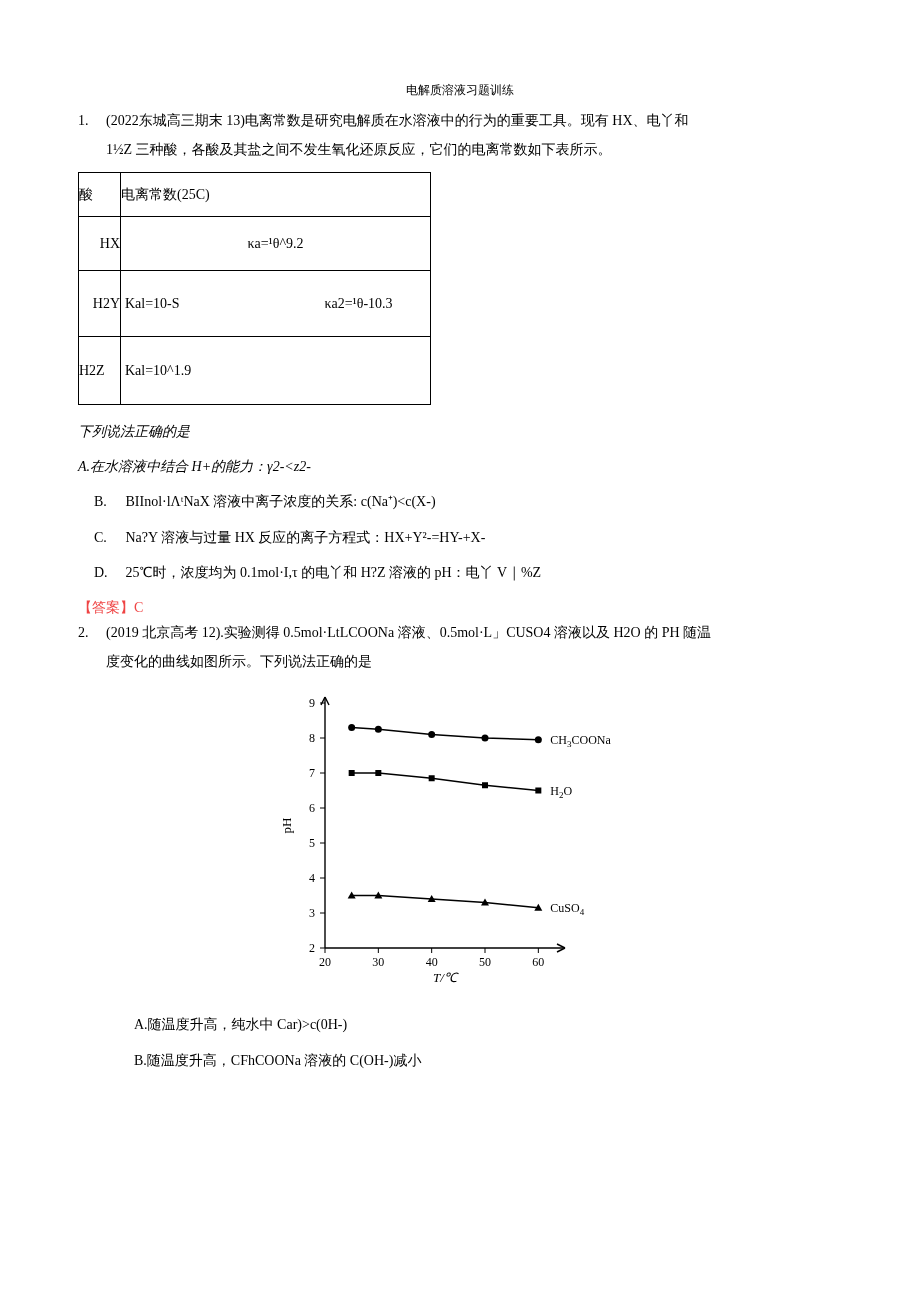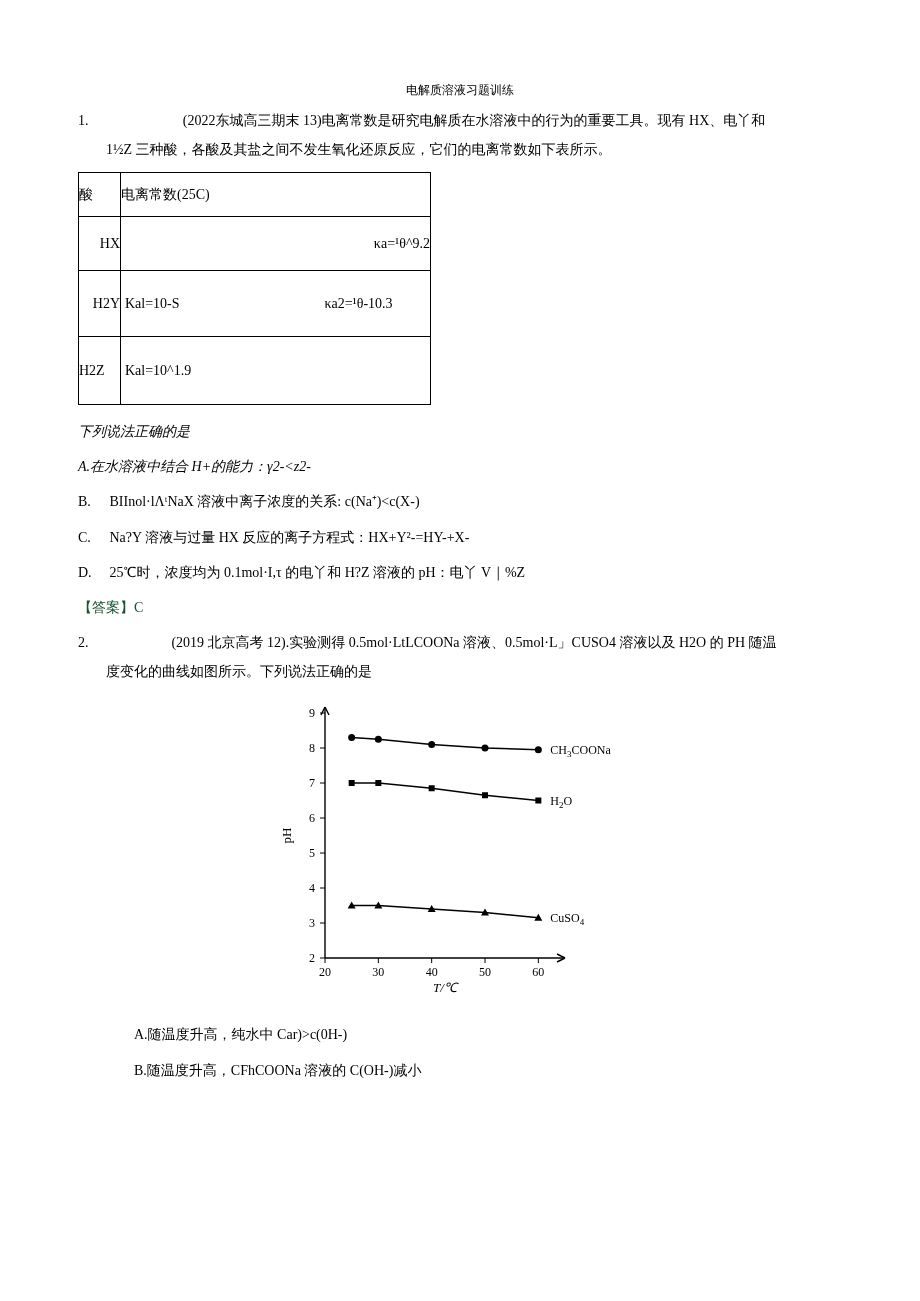--- a/index.html
+++ b/index.html
@@ -21,21 +21,20 @@
     .q-row {
       display: flex;
       margin-bottom: 4px;
     }
     .q-num {
       width: 28px;
       flex-shrink: 0;
     }
     .q-body {
       flex: 1;
-      text-align: center;
     }
     .indent-body {
       padding-left: 28px;
       margin-bottom: 10px;
     }
     table.data {
       border-collapse: collapse;
       margin: 10px 0 14px 0;
     }
     table.data td {
@@ -45,30 +44,30 @@
     }
     .cell-h { width: 42px; height: 44px; text-align: left; padding-left: 4px; }
     .cell-hx { width: 42px; height: 54px; text-align: right; }
     .cell-h2y { width: 42px; height: 66px; text-align: right; padding-left: 2px; }
     .cell-h2z { width: 42px; height: 68px; text-align: left; padding-left: 2px; }
     .cell-label { width: 310px; padding-left: 4px; }
     .cell-big { width: 310px; }
     .split { display: flex; height: 100%; gap: 46px; }
     .split-l { width: 120px; padding-left: 4px; display: flex; align-items: center; }
     .split-r { flex: 1; display: flex; align-items: center; justify-content: center; }
-    .center-cell { text-align: right; margin-left: 48px; }
+    .center-cell { text-align: center; margin-left: 48px; }
     .para {
       margin: 10px 0;
       font-style: italic;
     }
     .opt {
-      margin: 10px 0;
+      margin: 10px 16px;
     }
     .opt-lbl { display: inline-block; width: 28px; }
-    .answer { color: #14532d; margin: 10px 0; }
+    .answer { color: #ef4444; margin: 0 0; }
     .chart-wrap {
       display: flex;
       justify-content: center;
       margin: 14px 0 24px 0;
     }
     .chart {
       position: relative;
     }
     svg { display: block; }
     .axis { stroke: #000; stroke-width: 1.4; fill: none; }

